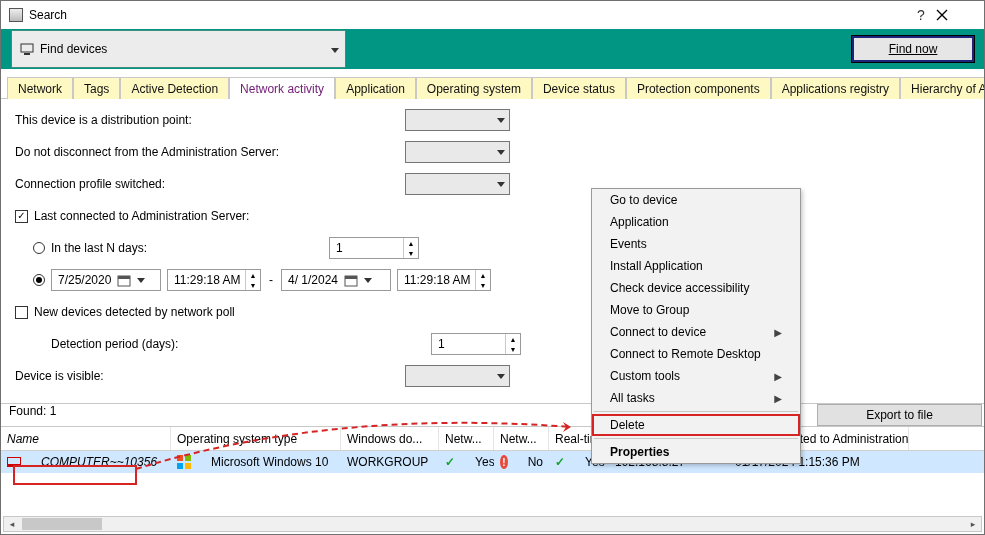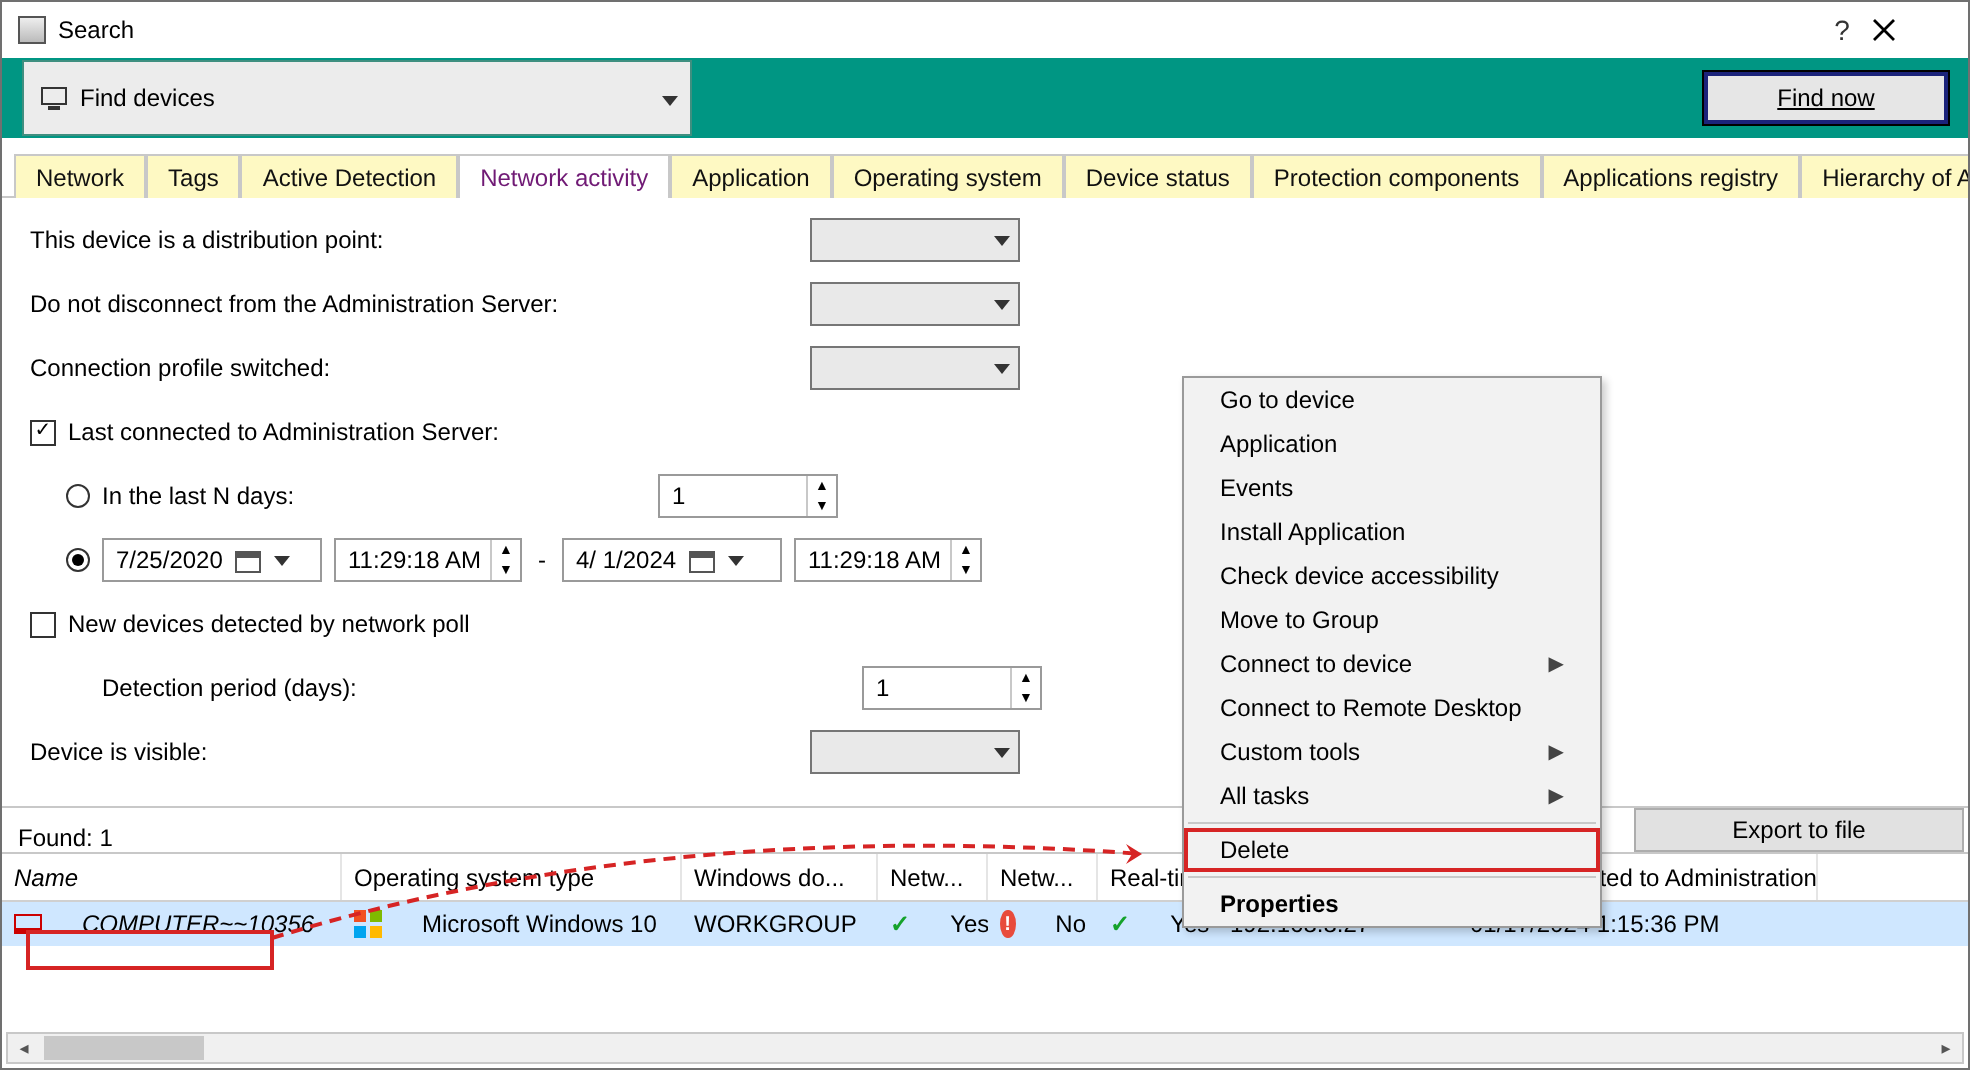--- a/index.html
+++ b/index.html
@@ -37,21 +37,21 @@
   .numbox { border:1px solid #9a9a9a; height:22px; display:flex;align-items:center;padding-left:6px;justify-content:space-between;}
   .spinner{display:flex;flex-direction:column;border-left:1px solid #c8c8c8;}
   .spinner span{width:14px;height:10px;display:flex;align-items:center;justify-content:center;font-size:7px;}
   .datebox { border:1px solid #9a9a9a; height:22px; display:flex; align-items:center; padding:0 4px 0 6px; gap:6px;}
   .calicon { width:14px;height:14px;display:inline-block; }
   .indent1 { padding-left: 18px; }
   .indent2 { padding-left: 36px; }
   .sep-dash { margin: 0 8px; }
 
   
-  .foundbar { border-top:1px solid #c8c8c8; border-bottom:1px solid #c8c8c8; display:flex; align-items:flex-end; height:24px; padding-left:8px;}
+  .foundbar { border-top:1px solid #c8c8c8; border-bottom:1px solid #c8c8c8; display:flex; align-items:flex-start; height:24px; padding-left:8px;}
   .export-btn{ margin-left:auto; width:165px; height:22px; border:1px solid #adadad; background:#e1e1e1; text-align:center; line-height:20px; margin-right:2px;}
 
   
   .grid-head { display:flex; background:#fff; border-bottom:1px solid #d0d0d0; height:24px; align-items:center;}
   .grid-head > div { padding:0 6px; border-right:1px solid #e5e5e5; height:100%; display:flex;align-items:center; overflow:hidden; white-space:nowrap;}
   .grid-row { display:flex; height:22px; align-items:center; background:#cfe7ff; }
   .grid-row > div { padding:0 6px; overflow:hidden; white-space:nowrap; display:flex; align-items:center; gap:20px;}
   .col-name{width:170px;font-style:italic;} .col-os{width:170px;} .col-wd{width:98px;} .col-ng{width:55px;} .col-ns{width:55px;} .col-rt{width:60px;} .col-ip{width:120px;} .col-lc{width:180px;}
   .pc-icon{width:14px;height:10px;border:1px solid #c00;border-bottom:3px solid #c00;display:inline-block;}
   .win-icon{width:14px;height:14px;display:inline-block;}

